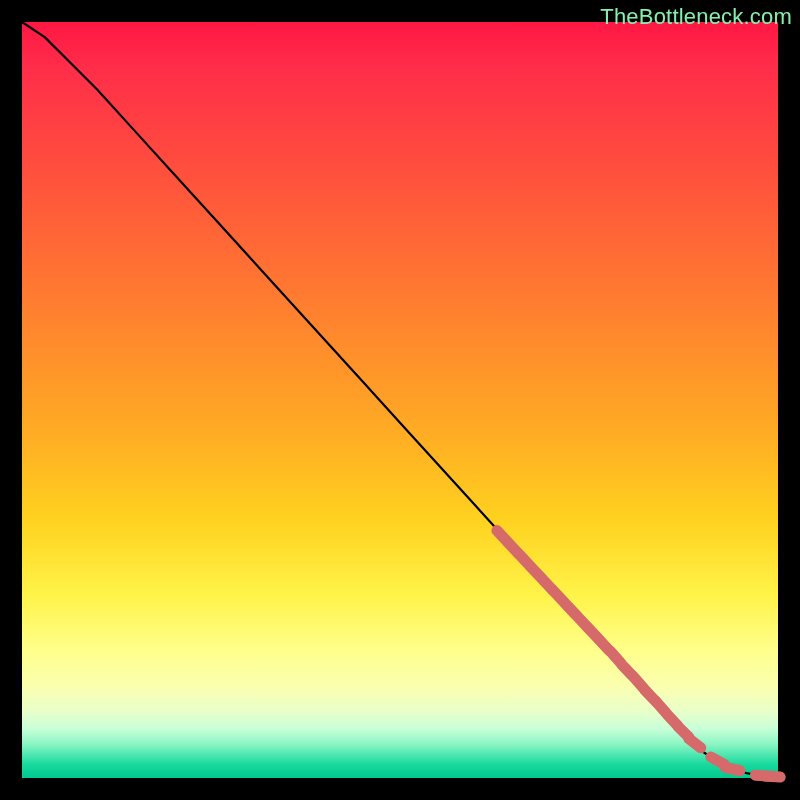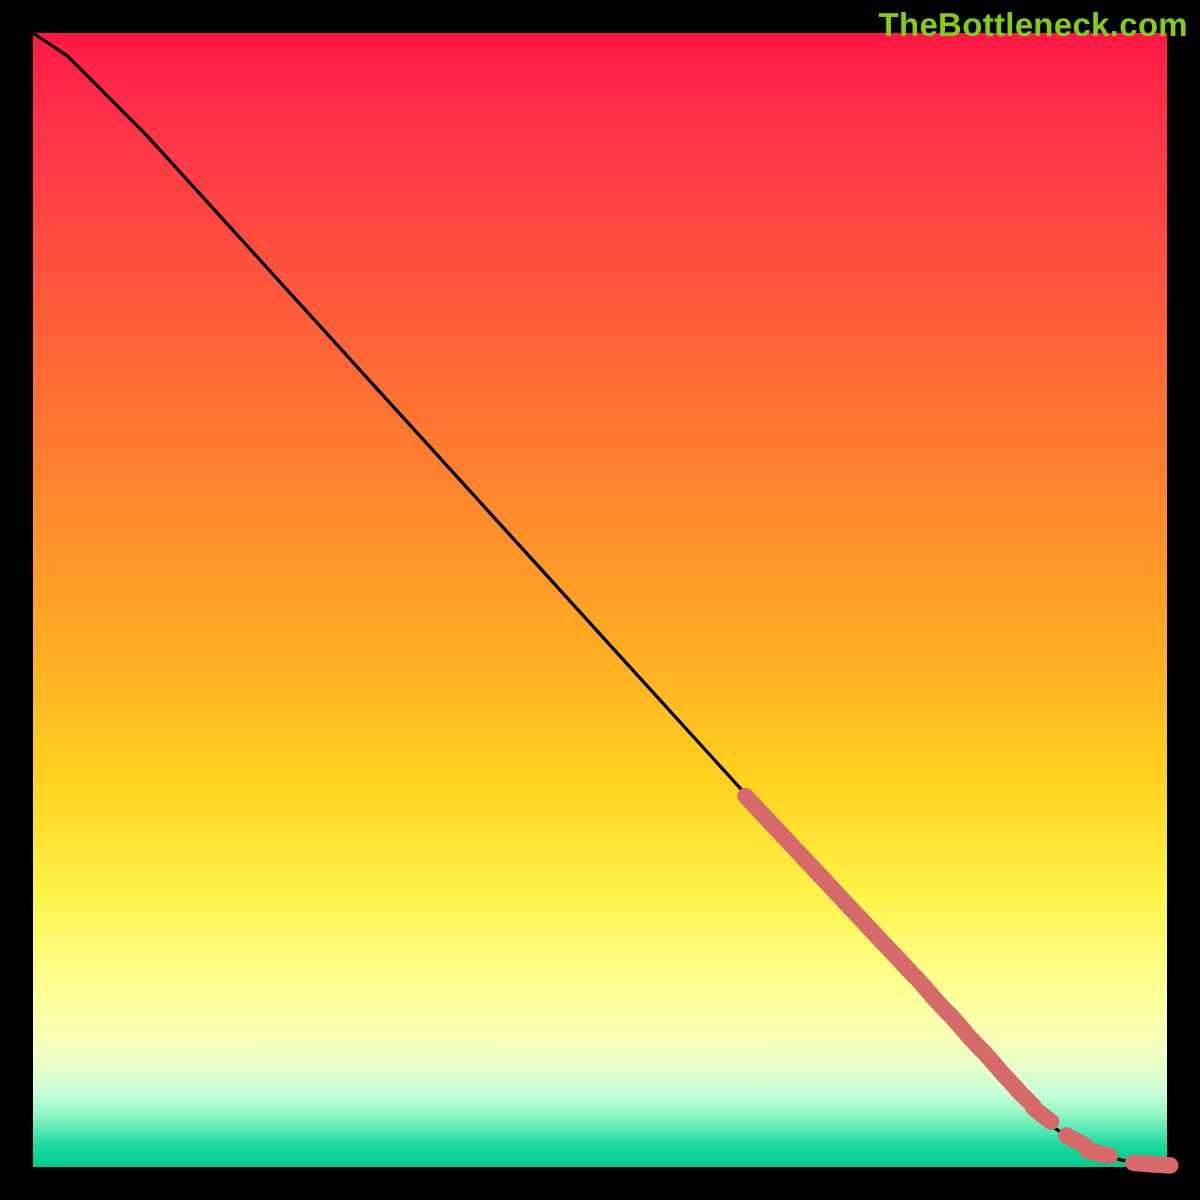--- a/index.html
+++ b/index.html
@@ -42,22 +42,22 @@
       #4be6b0 97%,
       #18d99e 98.2%,
       #00c98f 100%
     );
   }
   .watermark {
     position: absolute;
     top: 4px;
     right: 8px;
     font-size: 22px;
-    font-weight: 700;
-    color: #84cc16;
+    font-weight: 400;
+    color: #86efac;
     letter-spacing: 0.2px;
     pointer-events: none;
   }
   svg.curve {
     position: absolute;
     left: 0;
     top: 0;
     width: 756px;
     height: 756px;
     overflow: visible;

